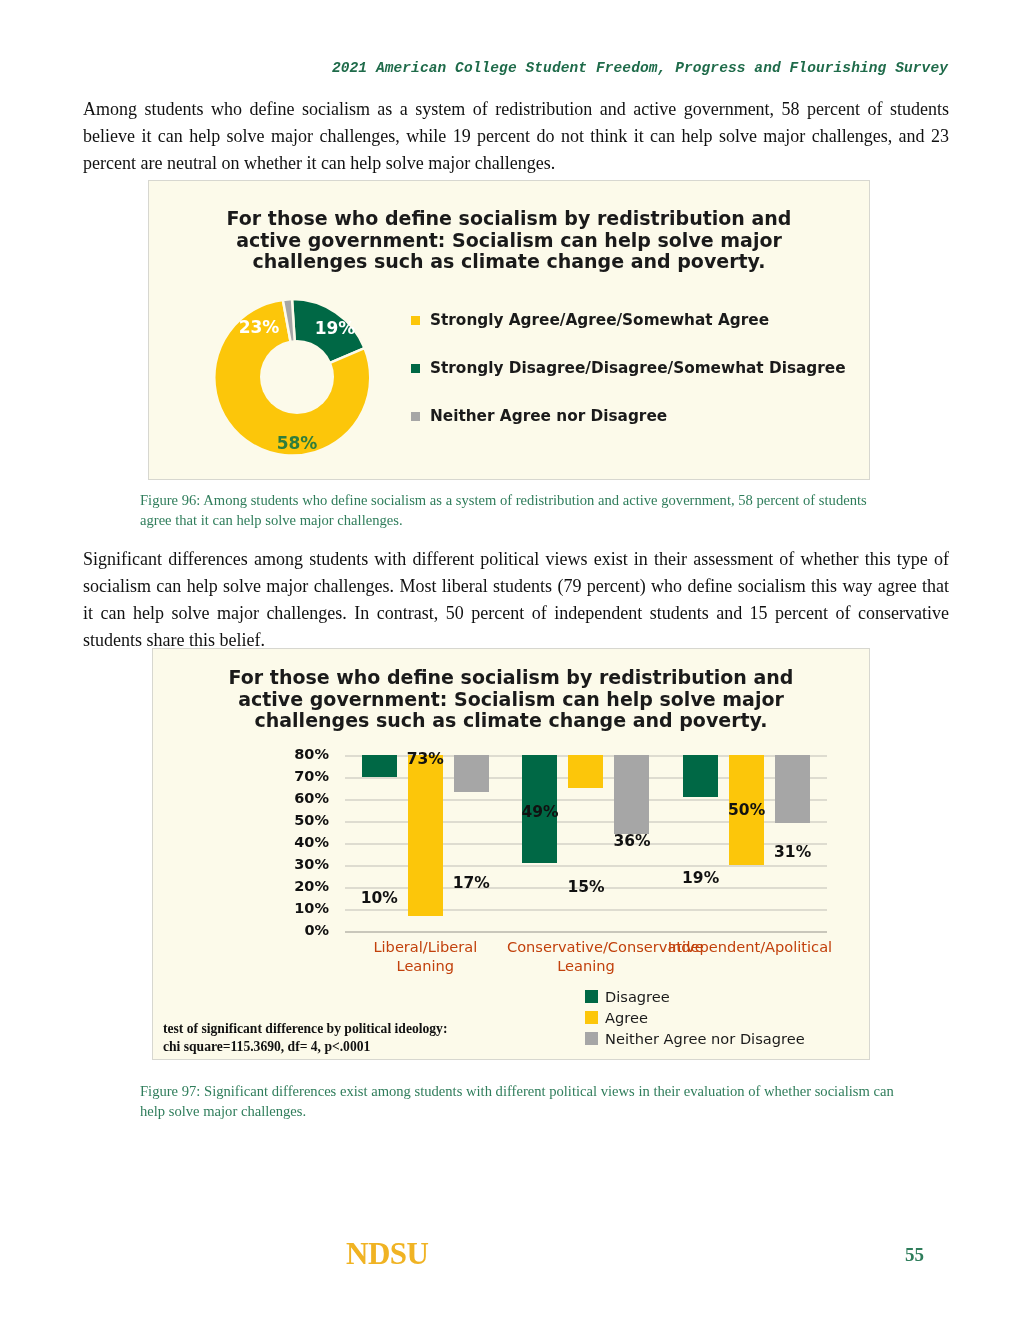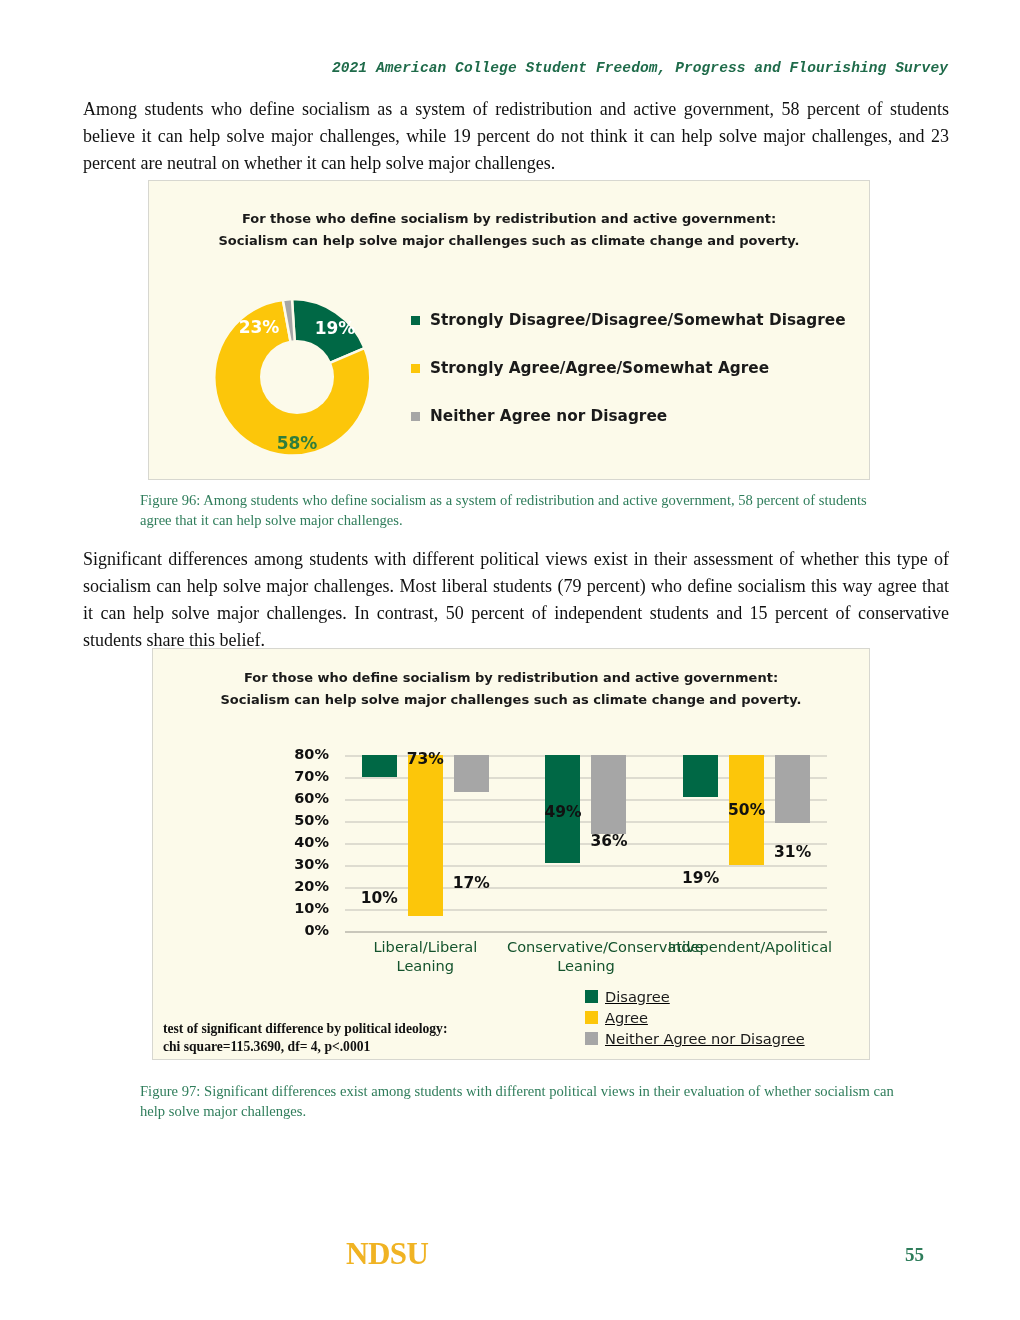--- a/index.html
+++ b/index.html
@@ -40,21 +40,21 @@
     box-sizing:border-box;
   }
   #panel-donut{left:148px;top:180px;width:722px;height:300px;}
   #panel-bars{left:152px;top:648px;width:718px;height:412px;}
 
   .chart-title{
     position:absolute;left:0;width:100%;
     text-align:center;box-sizing:border-box;
     padding:0 60px;
     font-family:"DejaVu Sans", sans-serif;
-    font-size:13px;line-height:21.5px;
+    font-size:19px;line-height:21.5px;
     font-weight:600;color:#1a1a1a;
   }
   #donut-title{top:27px;}
   #bars-title{top:18px;}
 
   
   .donut-wrap{position:absolute;left:48px;top:105px;width:200px;height:185px;}
   .donut-svg{display:block;}
   .slice-label{
     font-family:"DejaVu Sans", sans-serif;
@@ -109,25 +109,25 @@
     font-family:"DejaVu Sans", sans-serif;
     font-weight:bold;font-size:15.5px;color:#111;white-space:nowrap;
   }
   .xcats{
     position:absolute;left:192px;top:288px;width:482px;
     display:flex;justify-content:space-around;
   }
   .xcat{
     width:158px;text-align:center;
     font-family:"DejaVu Sans", sans-serif;
-    font-size:14.6px;line-height:19px;color:#14532d;
+    font-size:14.6px;line-height:19px;color:#c2410c;
   }
 
   .bars-legend{position:absolute;left:585px;top:988px;}
-  .bl-row{display:flex;align-items:center;margin-bottom:4px;text-decoration:underline;}
+  .bl-row{display:flex;align-items:center;margin-bottom:4px;}
   .bl-sq{width:13px;height:13px;margin-right:7px;flex:0 0 auto;}
   .bl-txt{
     font-family:"DejaVu Sans", sans-serif;
     font-size:14.6px;color:#1a1a1a;white-space:nowrap;
   }
 
   .stat-note{
     position:absolute;left:163px;top:1020px;
     font-family:"Liberation Serif", serif;
     font-weight:bold;font-size:13.6px;line-height:17.5px;color:#111;
@@ -176,26 +176,26 @@
         <path d="M 85.9 14.1 A 78 78 0 0 1 95 13 L 100 91 Z" fill="#a6a6a6" stroke="#fcfaea" stroke-width="2.5"></path>
         <circle cx="100" cy="91" r="37" fill="#fcfaea"></circle>
         <text class="slice-label" x="138" y="48" fill="#ffffff" text-anchor="middle">19%</text>
         <text class="slice-label" x="100" y="163" fill="#2f7d3c" text-anchor="middle">58%</text>
         <text class="slice-label" x="62" y="47" fill="#ffffff" text-anchor="middle">23%</text>
       </svg>
     </div>
 
     <div class="donut-legend">
       <div class="legend-row">
+        <span class="legend-sq" style="background:#fcc60a"></span>
+        <span class="legend-txt">Strongly Agree/Agree/Somewhat Agree</span>
+      </div>
+      <div class="legend-row">
         <span class="legend-sq" style="background:#006845"></span>
         <span class="legend-txt">Strongly Disagree/Disagree/Somewhat Disagree</span>
-      </div>
-      <div class="legend-row">
-        <span class="legend-sq" style="background:#fcc60a"></span>
-        <span class="legend-txt">Strongly Agree/Agree/Somewhat Agree</span>
       </div>
       <div class="legend-row">
         <span class="legend-sq" style="background:#a6a6a6"></span>
         <span class="legend-txt">Neither Agree nor Disagree</span>
       </div>
     </div>
   </div>
 
   <div class="caption" id="caption-96">Figure 96: Among students who define socialism as a system of redistribution and active government, 58 percent of students agree that it can help solve major challenges.</div>
 
@@ -243,20 +243,24 @@
             <div class="bar" style="height:37px;background:#a6a6a6"></div>
           </div>
         </div>
 
         <div class="group">
           <div class="bar-holder">
             <div class="bar-value" style="bottom:110px">49%</div>
             <div class="bar" style="height:108px;background:#006845"></div>
           </div>
           <div class="bar-holder">
+            <div class="bar-value" style="bottom:35px">15%</div>
+            <div class="bar" style="height:33px;background:#fcc60a"></div>
+          </div>
+          <div class="bar-holder">
             <div class="bar-value" style="bottom:81px">36%</div>
             <div class="bar" style="height:79px;background:#a6a6a6"></div>
           </div>
         </div>
 
         <div class="group">
           <div class="bar-holder">
             <div class="bar-value" style="bottom:44px">19%</div>
             <div class="bar" style="height:42px;background:#006845"></div>
           </div>

